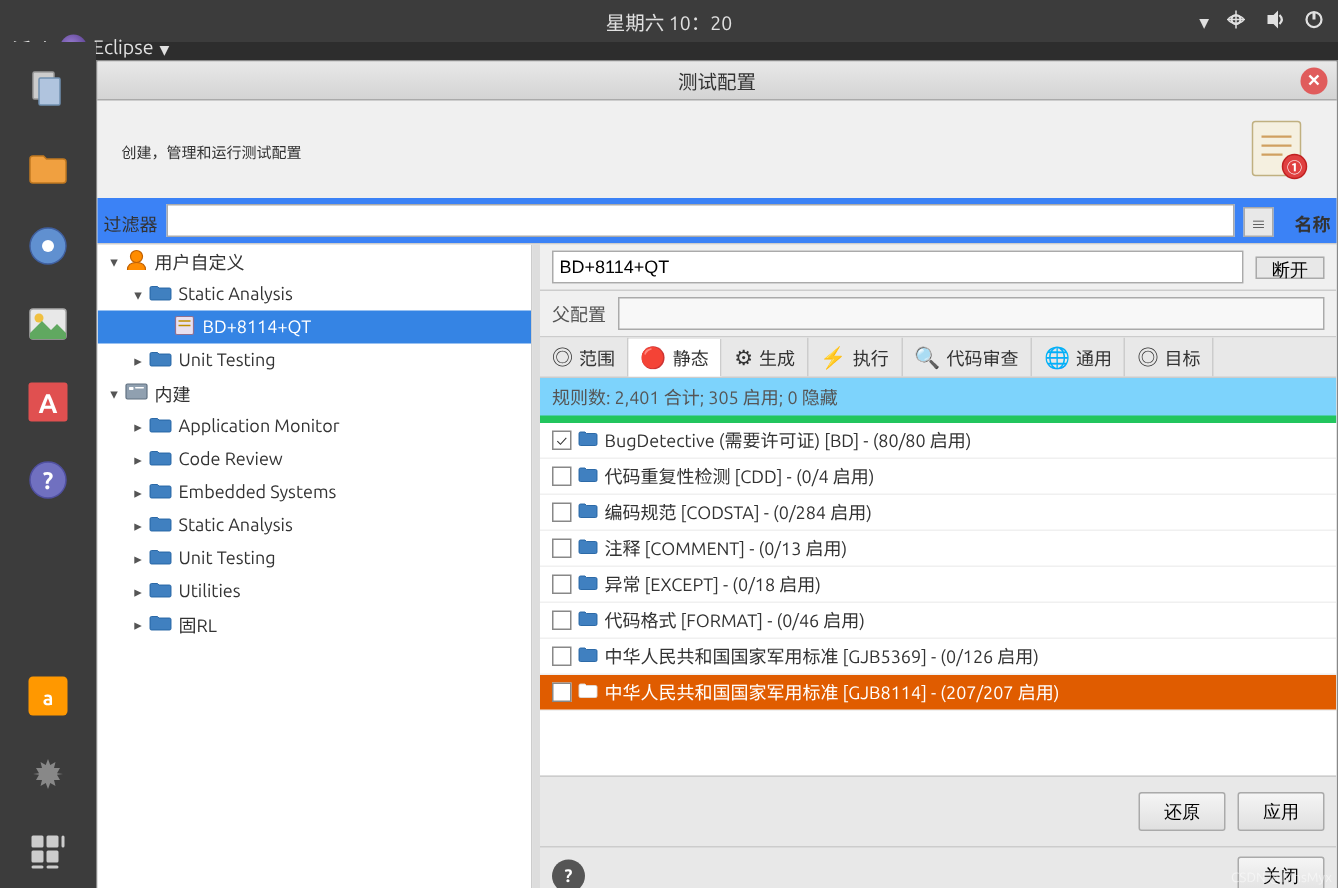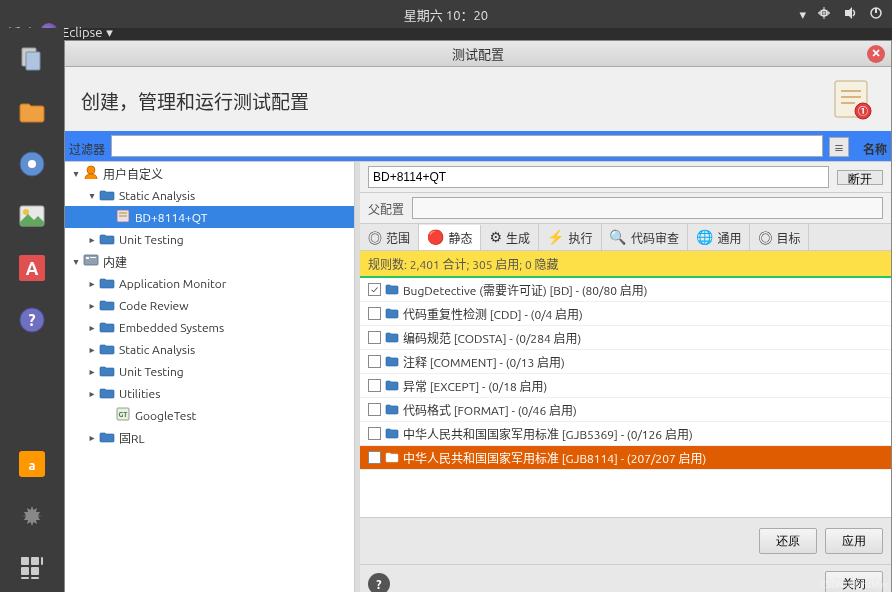--- a/index.html
+++ b/index.html
@@ -144,21 +144,21 @@
 
     
     .header-area {
       padding: 8px 16px 6px;
       display: flex;
       align-items: center;
       justify-content: space-between;
       background: #f0f0f0;
     }
     .header-desc {
-      font-size: 19px;
+      font-size: 10px;
       color: #333;
     }
 
     
     .filter-row {
       display: flex;
       align-items: flex-end;
       padding: 4px 4px;
       gap: 6px;
       background: #3b82f6;
@@ -321,22 +321,22 @@
     }
     .tab-icon {
       font-size: 14px;
     }
 
     
     .rules-count {
       padding: 4px 8px;
       font-size: 12px;
       color: #555;
-      background: #fde047;
-      border-bottom: 2px solid #22c55e;
+      background: #7dd3fc;
+      border-bottom: 5px solid #22c55e;
     }
 
     
     .rules-list {
       flex: 1;
       overflow-y: auto;
       background: #fff;
     }
     .rule-item {
       display: flex;
@@ -645,28 +645,20 @@
                 </svg></span>
               <span>Unit Testing</span>
             </div>
             <div class="tree-item" style="padding-left: 20px;">
               <span class="tree-toggle">▸</span>
               <span style="margin-right: 4px; font-size: 13px;"><svg width="16" height="13" viewBox="0 0 16 13">
                   <path d="M1 4 Q1 3 2 3 L6 3 L7 4 L14 4 Q15 4 15 5 L15 11 Q15 12 14 12 L2 12 Q1 12 1 11 Z" fill="#4080c0" stroke="#2060a0" stroke-width="0.6"></path>
                 </svg></span>
               <span>Utilities</span>
             </div>
-            <div class="tree-item" style="padding-left: 36px;">
-              <span class="tree-toggle"></span>
-              <span style="margin-right: 4px; font-size: 13px;"><svg width="16" height="14" viewBox="0 0 16 14">
-                  <rect x="2" y="1" width="12" height="12" rx="1" fill="#e8f0e0" stroke="#709070" stroke-width="0.8"></rect>
-                  <text x="8" y="10" text-anchor="middle" fill="#507050" font-size="7" font-weight="bold">GT</text>
-                </svg></span>
-              <span>GoogleTest</span>
-            </div>
             <div class="tree-item" style="padding-left: 20px;">
               <span class="tree-toggle">▸</span>
               <span style="margin-right: 4px; font-size: 13px;"><svg width="16" height="13" viewBox="0 0 16 13">
                   <path d="M1 4 Q1 3 2 3 L6 3 L7 4 L14 4 Q15 4 15 5 L15 11 Q15 12 14 12 L2 12 Q1 12 1 11 Z" fill="#4080c0" stroke="#2060a0" stroke-width="0.6"></path>
                 </svg></span>
               <span>固RL</span>
             </div>
           </div>
 
       </div>

